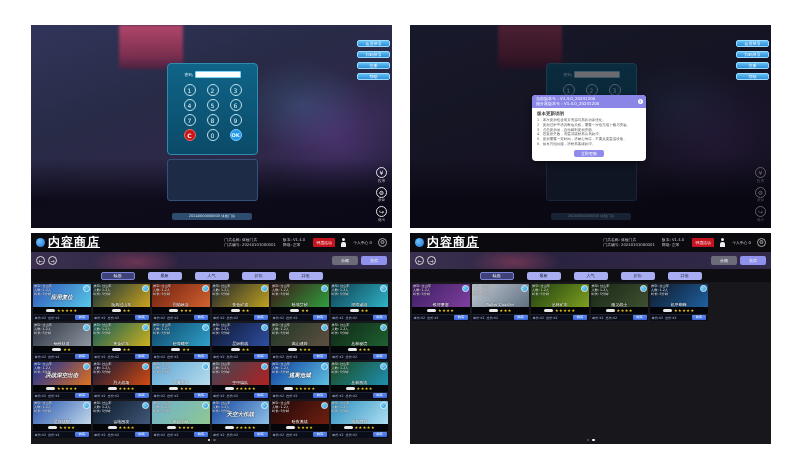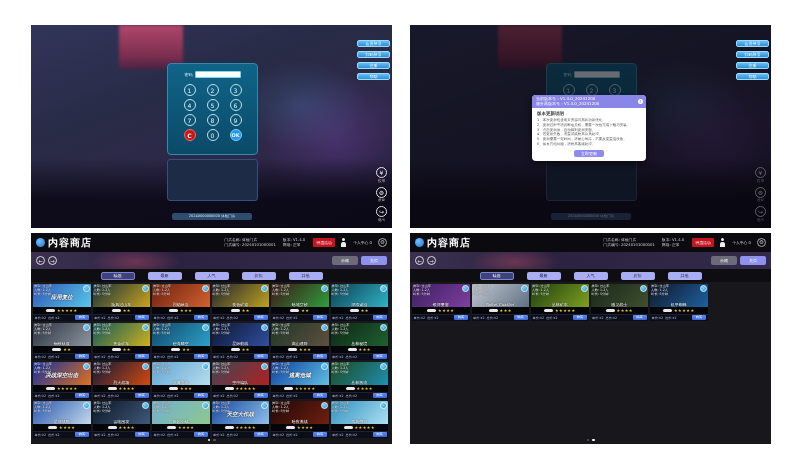--- a/index.html
+++ b/index.html
@@ -42,21 +42,21 @@
   .dlg-line{font-size:4px;line-height:4.8px;color:#fff;white-space:nowrap;}
   .dlg-info{position:absolute;right:3px;top:3.5px;width:5.5px;height:5.5px;background:#fff;border-radius:50%;color:#8a86e8;font-size:4px;line-height:5.5px;text-align:center;font-weight:bold;cursor:pointer;}
   .dlg-body{padding:2px 5px 4px;}
   .dlg-title{font-size:4.5px;color:#333;font-weight:bold;margin:1px 0 2px;}
   .dlg-item{font-size:3.5px;line-height:4.8px;color:#555;}
   .dlg-btn{width:30px;height:7px;background:#8f8bec;border-radius:2px;color:#fff;font-size:4px;line-height:7px;text-align:center;margin:3px auto 0;cursor:pointer;}
 
   
   .s-top{position:absolute;left:0;top:0;right:0;height:19px;background:#0a0a0f;display:flex;align-items:center;padding:0 5px;gap:3px;box-sizing:border-box;z-index:2;}
   .s-logo{width:9px;height:9px;border-radius:50%;background:radial-gradient(circle at 35% 35%,#6fc4ff,#1f6fd0);}
-  .s-title{color:#fff;font-size:10px;font-weight:bold;letter-spacing:1px;white-space:nowrap;}
+  .s-title{color:#fff;font-size:12px;font-weight:bold;letter-spacing:1px;white-space:nowrap;text-decoration:underline;}
   .s-spacer{flex:1;}
   .s-info{display:flex;flex-direction:column;gap:1px;margin-left:4px;}
   .s-info div{font-size:3.8px;color:#c9c9d4;line-height:4.5px;white-space:nowrap;}
   .s-badge{width:22px;height:9px;background:#c61320;border-radius:1px;color:#fff;font-size:3.8px;line-height:9px;text-align:center;margin-left:5px;}
   .s-person{width:7px;height:9px;position:relative;margin-left:2px;}
   .s-person::before{content:"";position:absolute;left:2px;top:0;width:3px;height:3px;border-radius:50%;background:#eee;}
   .s-person::after{content:"";position:absolute;left:1px;top:3.5px;width:5px;height:5px;border-radius:2px 2px 0 0;background:#eee;}
   .s-user{font-size:3.8px;color:#ddd;margin-left:3px;white-space:nowrap;}
   .s-gear{width:9px;height:9px;border:1px solid #aaa;border-radius:50%;color:#ccc;font-size:5.5px;line-height:7.5px;text-align:center;margin-left:3px;box-sizing:border-box;cursor:pointer;}
 

